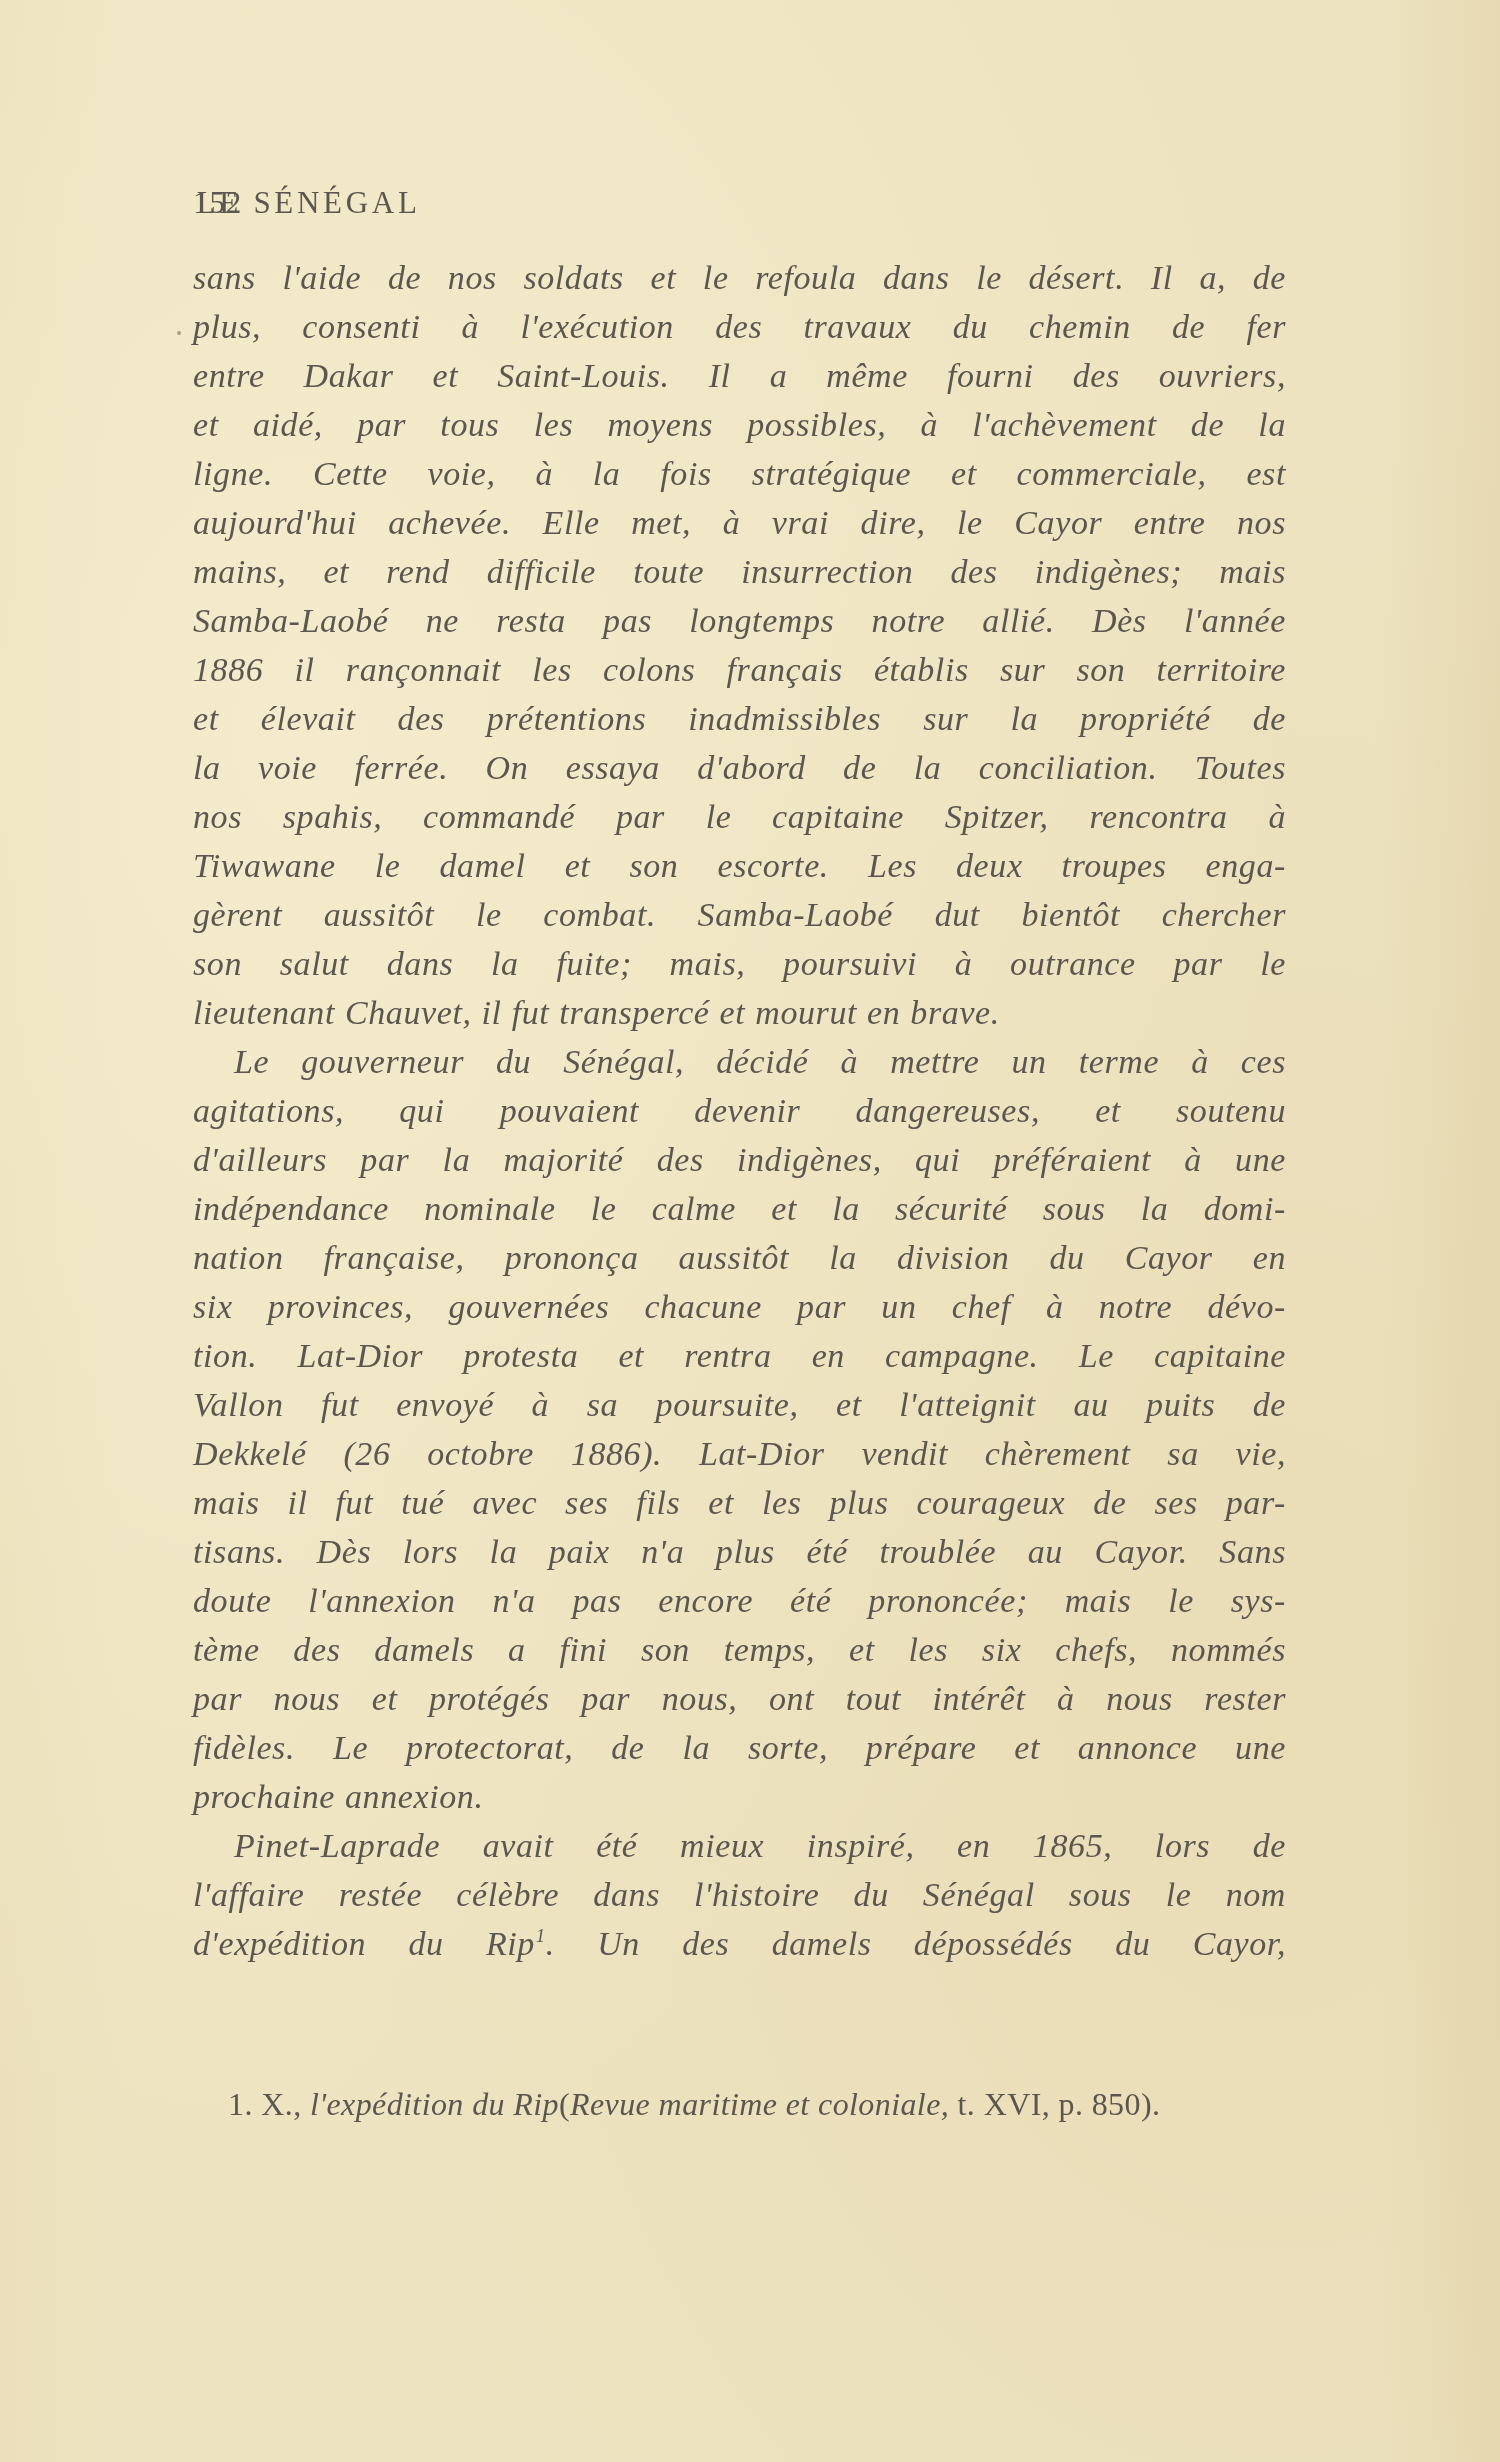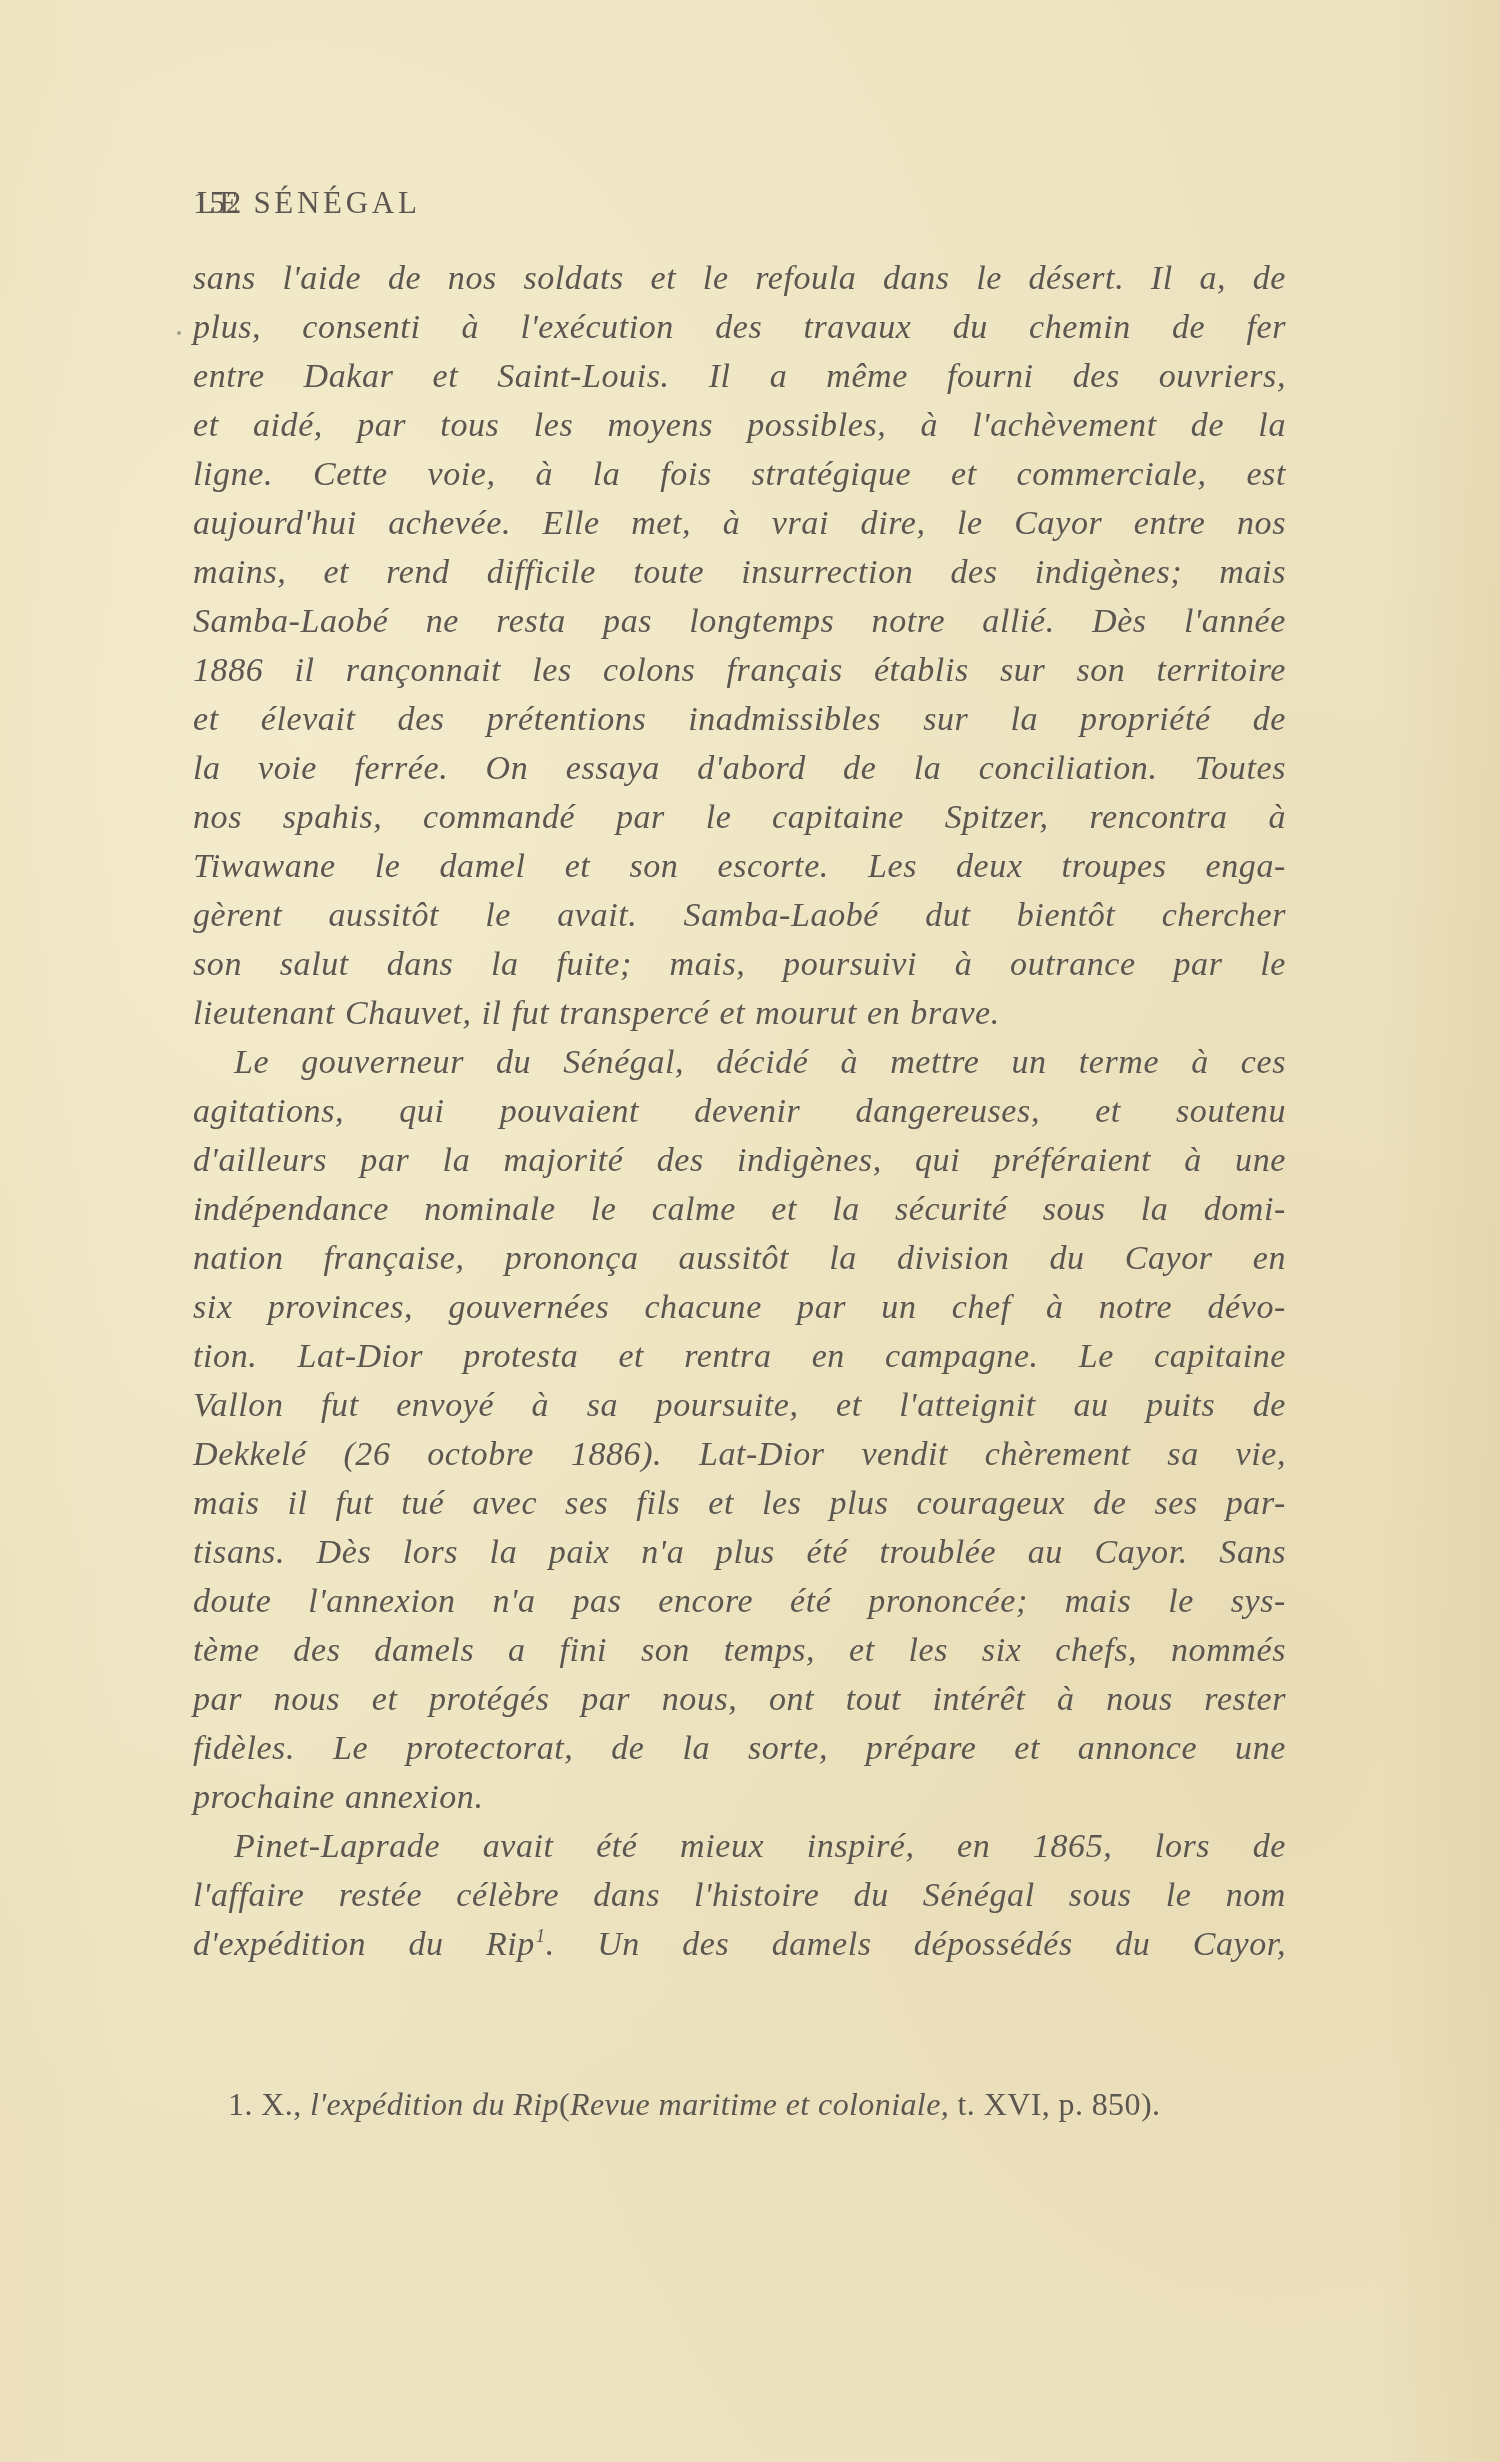--- a/index.html
+++ b/index.html
@@ -59,21 +59,21 @@
     <span class="line">et aidé, par tous les moyens possibles, à l'achèvement de la</span>
     <span class="line">ligne. Cette voie, à la fois stratégique et commerciale, est</span>
     <span class="line">aujourd'hui achevée. Elle met, à vrai dire, le Cayor entre nos</span>
     <span class="line">mains, et rend difficile toute insurrection des indigènes; mais</span>
     <span class="line">Samba-Laobé ne resta pas longtemps notre allié. Dès l'année</span>
     <span class="line">1886 il rançonnait les colons français établis sur son territoire</span>
     <span class="line">et élevait des prétentions inadmissibles sur la propriété de</span>
     <span class="line">la voie ferrée. On essaya d'abord de la conciliation. Toutes</span>
     <span class="line">nos spahis, commandé par le capitaine Spitzer, rencontra à</span>
     <span class="line">Tiwawane le damel et son escorte. Les deux troupes enga-</span>
-    <span class="line">gèrent aussitôt le avait. Samba-Laobé dut bientôt chercher</span>
+    <span class="line">gèrent aussitôt le combat. Samba-Laobé dut bientôt chercher</span>
     <span class="line">son salut dans la fuite; mais, poursuivi à outrance par le</span>
     <span class="line last">lieutenant Chauvet, il fut transpercé et mourut en brave.</span>
     <span class="line indent">Le gouverneur du Sénégal, décidé à mettre un terme à ces</span>
     <span class="line">agitations, qui pouvaient devenir dangereuses, et soutenu</span>
     <span class="line">d'ailleurs par la majorité des indigènes, qui préféraient à une</span>
     <span class="line">indépendance nominale le calme et la sécurité sous la domi-</span>
     <span class="line">nation française, prononça aussitôt la division du Cayor en</span>
     <span class="line">six provinces, gouvernées chacune par un chef à notre dévo-</span>
     <span class="line">tion. Lat-Dior protesta et rentra en campagne. Le capitaine</span>
     <span class="line">Vallon fut envoyé à sa poursuite, et l'atteignit au puits de</span>

